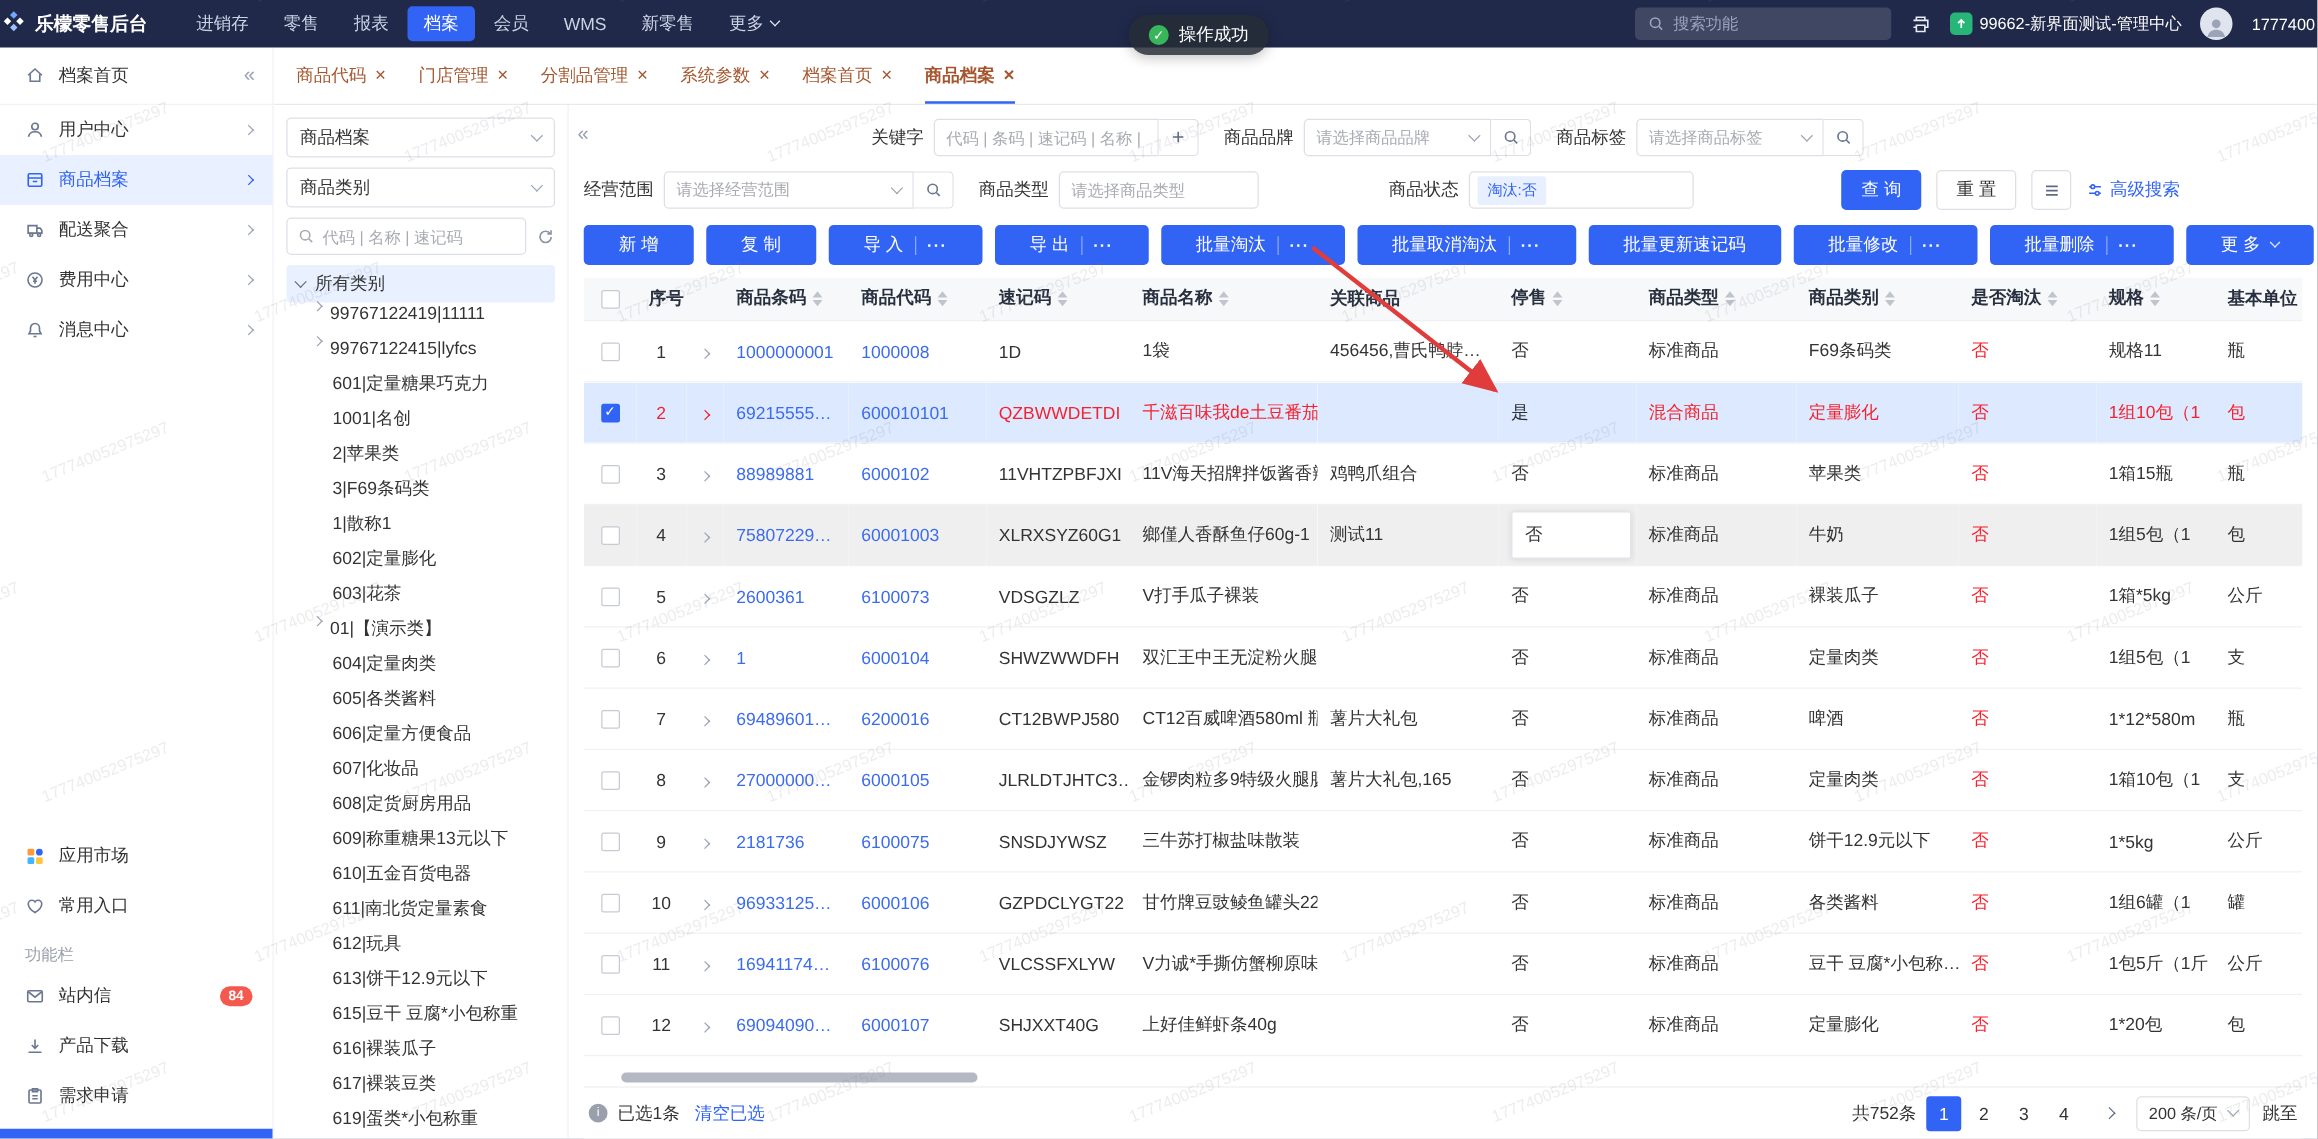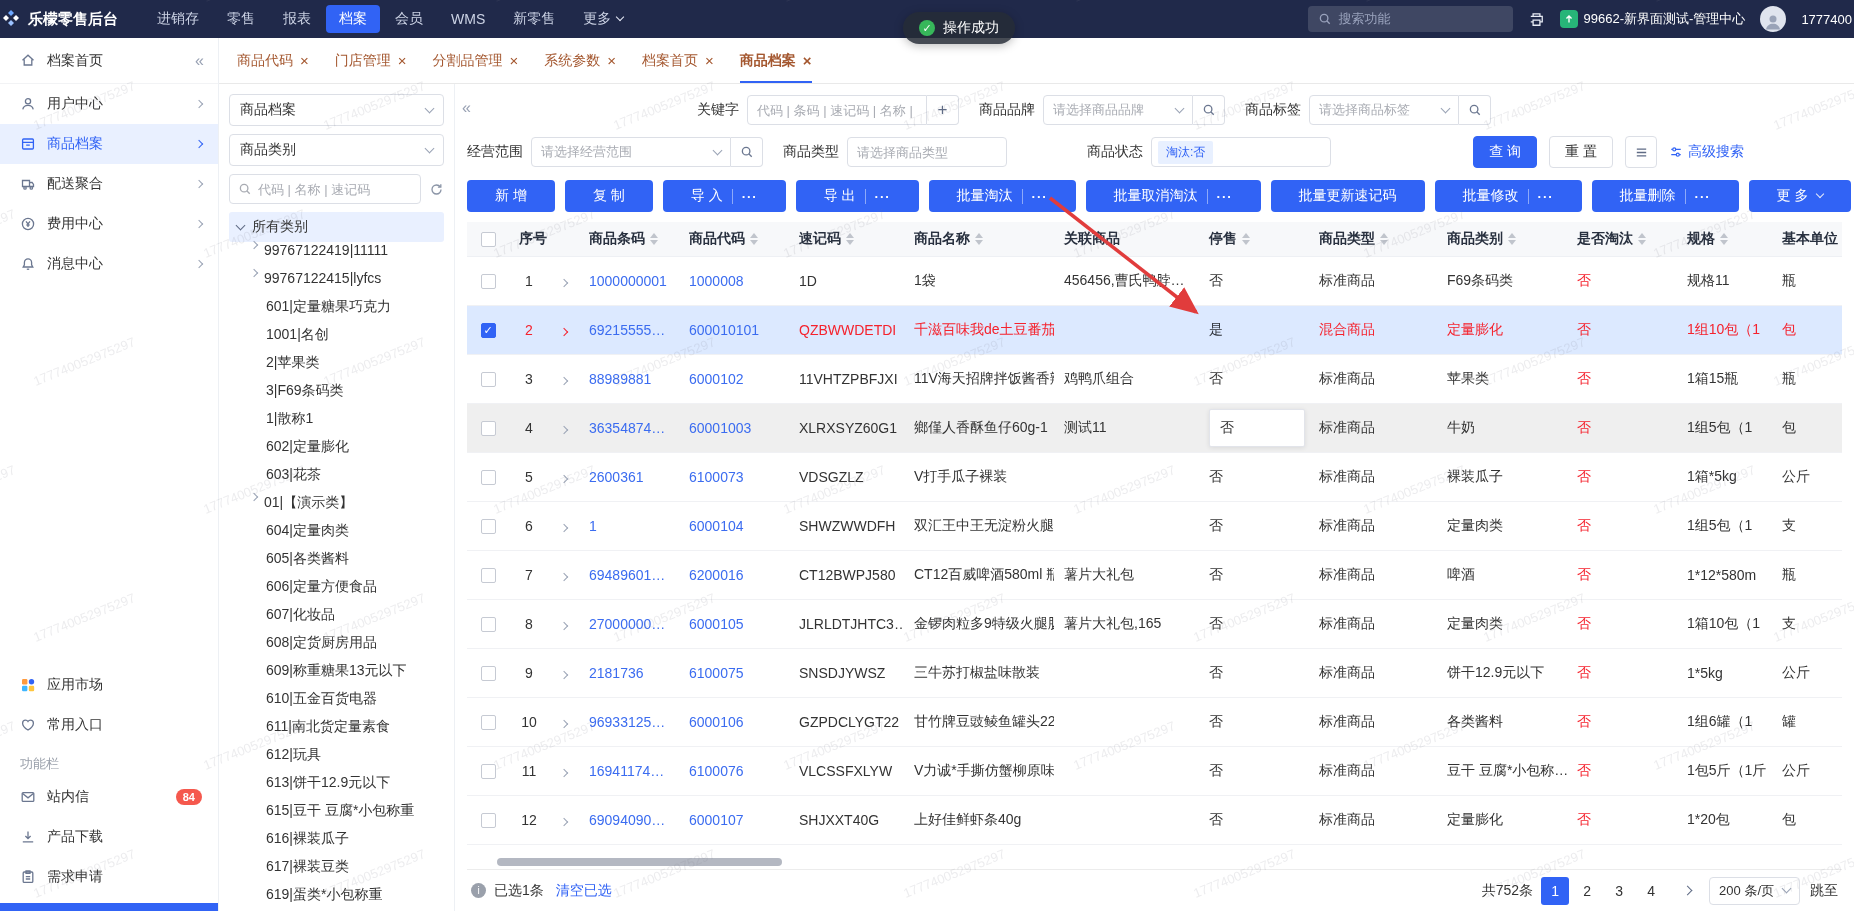--- a/index.html
+++ b/index.html
@@ -78,21 +78,21 @@
 .w150{width:150px}.w200{width:200px}
 .fsearch-btn{width:32px;height:30px;border:1px solid #dcdfe6;border-left:0;border-radius:0 4px 4px 0;display:flex;align-items:center;justify-content:center;color:#6b7790;cursor:pointer;background:#fff}
 .finput{height:30px;border:1px solid #dcdfe6;border-radius:4px;padding:0 9px;font-size:13px;color:#333;outline:none}
 .finput::placeholder{color:#a8abb2}
 .kw-wrap{display:flex}
 .finput.kw{width:180px;border-radius:4px 0 0 4px}
 .plus-btn{width:32px;height:30px;border:1px solid #dcdfe6;border-left:0;border-radius:0 4px 4px 0;display:flex;align-items:center;justify-content:center;color:#5f6b85;font-size:17px;cursor:pointer;background:#fff}
 .w160{width:160px}
 .statusbox{width:180px;height:30px;border:1px solid #dcdfe6;border-radius:4px;display:flex;align-items:center;padding:0 6px;cursor:pointer}
 .tag{background:#e8f0ff;color:#3163f5;font-size:12px;padding:3px 8px;border-radius:2px;white-space:nowrap}
-.st-group{margin-left:60px}
+.st-group{margin-left:84px}
 .fbtns{display:flex;align-items:center;gap:12px;margin-left:auto;margin-right:98px}
 .btn{height:32px;border-radius:4px;padding:0 15px;font-size:14px;cursor:pointer;border:1px solid #dcdfe6;background:#fff;color:#333;white-space:nowrap}
 .btn.primary{background:#3163f5;border-color:#3163f5;color:#fff}
 .icon-sq{width:32px;height:32px;border:1px solid #dcdfe6;border-radius:4px;display:flex;align-items:center;justify-content:center;color:#5f6b85;background:#fff;cursor:pointer;flex-shrink:0}
 .adv{color:#3163f5;display:inline-flex;align-items:center;gap:5px;cursor:pointer;white-space:nowrap}
 
 
 .actions{display:flex;gap:10px;margin:10px 0;flex-shrink:0}
 .act{height:32px;background:#3163f5;color:#fff;border:0;border-radius:4px;padding:0 28px;font-size:14px;display:flex;align-items:center;gap:9px;cursor:pointer;white-space:nowrap;font-family:inherit}
 .act .divi{width:1px;height:15px;background:rgba(255,255,255,.45)}
@@ -713,21 +713,21 @@
                     <td>标准商品</td>
                     <td>苹果类</td>
                     <td class="red">否</td>
                     <td>1箱15瓶</td>
                     <td>瓶</td>
                   </tr>
                   <tr class="hov">
                     <td class="c"><span class="cb "></span></td>
                     <td class="c">4</td>
                     <td class="c"><span class="chev r sm "></span></td>
-                    <td><a>36354874…</a></td>
+                    <td><a>75807229…</a></td>
                     <td><a>60001003</a></td>
                     <td>XLRXSYZ60G1</td>
                     <td>鄉僅人香酥鱼仔60g-1</td>
                     <td>测试11</td>
                     <td><span class="stop-edit">否</span></td>
                     <td>标准商品</td>
                     <td>牛奶</td>
                     <td class="red">否</td>
                     <td>1组5包（1</td>
                     <td>包</td>

